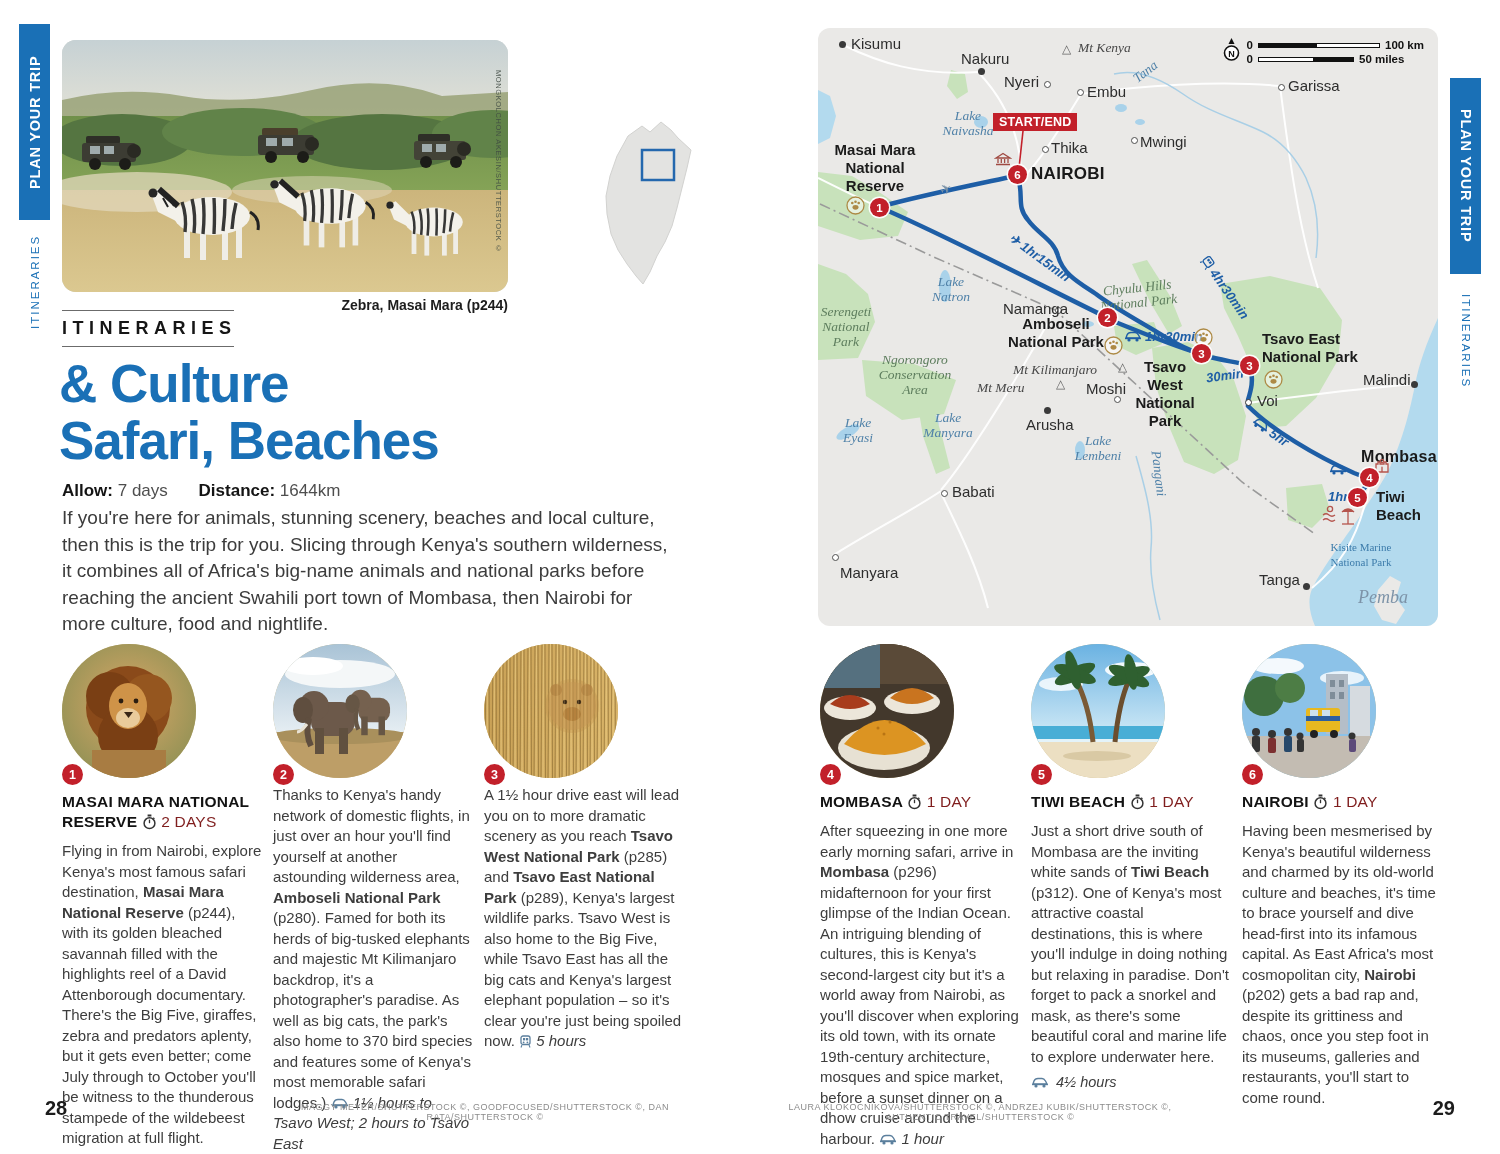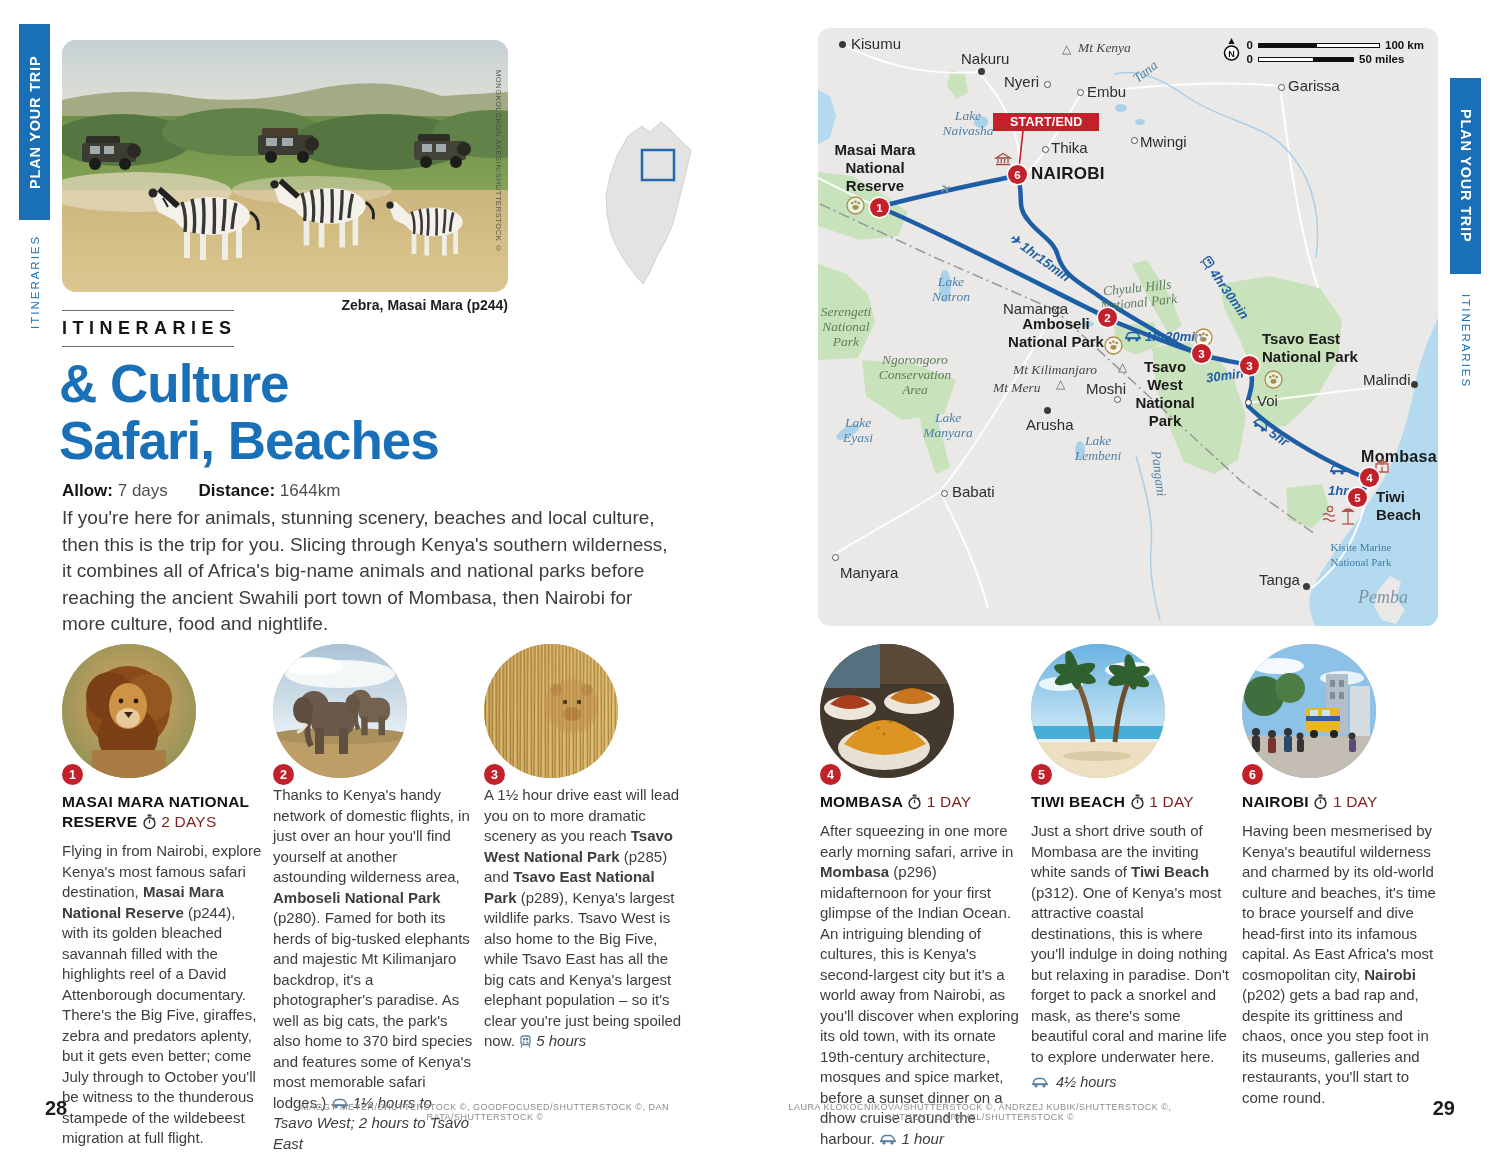--- a/index.html
+++ b/index.html
@@ -46,26 +46,26 @@
   .ml{position:absolute;white-space:pre-line;}
   .ctr{transform:translateX(-50%);text-align:center;}
   .town{font-size:15px;color:#2d2d2d;}
   .city-caps{font-size:17px;font-weight:bold;color:#191919;letter-spacing:.3px;}
   .park-label{font-size:15px;font-weight:600;color:#1b1b1b;line-height:18px;}
   .green-label{font-family:"Liberation Serif",serif;font-style:italic;font-size:13.5px;color:#5d7d5d;line-height:15px;}
   .water-label{font-family:"Liberation Serif",serif;font-style:italic;font-size:13.5px;color:#4f81a8;line-height:15px;}
   .mt-label{font-family:"Liberation Serif",serif;font-style:italic;font-size:13.5px;color:#474747;}
   .mt-ic{position:absolute;color:#6a6a6a;font-size:12px;}
   .time-label{font-size:13px;font-weight:bold;font-style:italic;color:#1e5ea6;display:flex;align-items:center;gap:3px;white-space:nowrap;}
-  .time-vert{flex-direction:column;gap:8px;}
+  .time-vert{flex-direction:column;gap:14px;}
   .dot{position:absolute;width:7px;height:7px;border-radius:50%;background:#3a3a3a;}
   .odot{position:absolute;width:7px;height:7px;border-radius:50%;background:#fff;border:1.5px solid #4f4f4f;box-sizing:border-box;}
   .mbadge{position:absolute;width:19px;height:19px;border-radius:50%;background:#c2202a;color:#fff;font-size:11.5px;font-weight:bold;
           display:flex;align-items:center;justify-content:center;box-shadow:0 0 0 1.5px rgba(255,255,255,.95);z-index:5;}
-  .startend{position:absolute;background:#c2202a;color:#fff;font-size:12.5px;font-weight:bold;padding:2px 17px;letter-spacing:.2px;z-index:6;}
+  .startend{position:absolute;background:#c2202a;color:#fff;font-size:12.5px;font-weight:bold;padding:2px 6px;letter-spacing:.2px;z-index:6;}
   .mapscale{position:absolute;top:10px;right:14px;display:flex;gap:7px;z-index:6;align-items:flex-start;}
   .srow{display:flex;align-items:center;gap:5px;font-size:11.5px;font-weight:bold;color:#111;height:14px;}
   .sbar{display:flex;height:5px;}
   .sbar span{display:block;height:5px;box-sizing:border-box;}
   .sb-black{background:#111;}
   .sb-white{background:#fff;border:1px solid #111;}
   .micon{position:absolute;z-index:4;}
   
   .pnum{position:absolute;top:1097px;font-size:20px;font-weight:bold;color:#1c1c1c;}
   .credits{position:absolute;top:1102px;font-size:9px;color:#8b8b8b;letter-spacing:.5px;text-align:center;}
@@ -582,21 +582,21 @@
   <div class="ml green-label ctr" style="left:97px;top:324px">Ngorongoro
 Conservation
 Area</div>
   <div class="ml town" style="left:185px;top:272px">Namanga</div>
   <div class="ml green-label ctr" style="left:320px;top:252px;transform:translateX(-50%) rotate(-6deg)">Chyulu Hills
 National Park</div>
   <div class="ml park-label ctr" style="left:238px;top:287px">Amboseli
 National Park</div>
   <div class="ml mt-label" style="left:195px;top:334px">Mt Kilimanjaro</div>
   <span class="mt-ic" style="left:300px;top:332px">△</span>
-  <div class="ml mt-label" style="left:175px;top:352px">Mt Meru</div>
+  <div class="ml mt-label" style="left:159px;top:352px">Mt Meru</div>
   <span class="mt-ic" style="left:238px;top:349px">△</span>
   <div class="ml town" style="left:268px;top:352px">Moshi</div>
   <div class="ml town" style="left:208px;top:388px">Arusha</div>
   <div class="ml park-label ctr" style="left:347px;top:330px">Tsavo
 West
 National
 Park</div>
   <div class="ml park-label" style="left:444px;top:302px">Tsavo East
 National Park</div>
   <div class="ml town" style="left:439px;top:364px">Voi</div>

